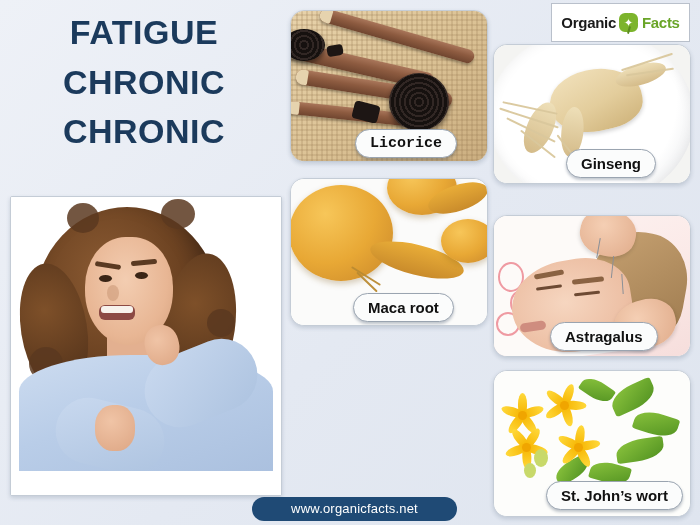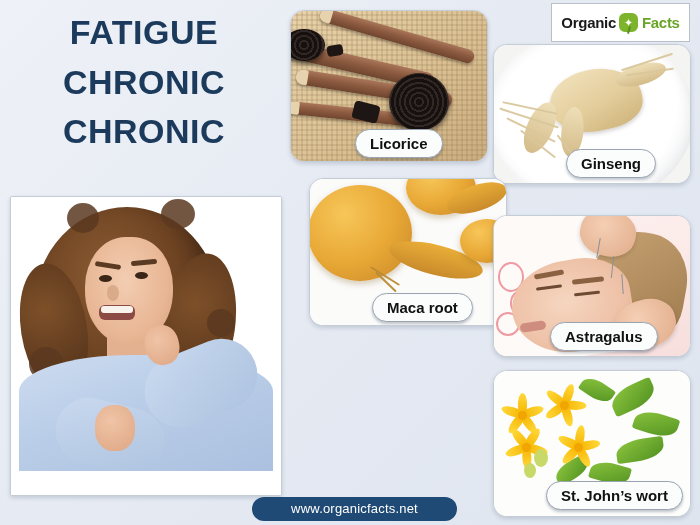--- a/index.html
+++ b/index.html
@@ -106,21 +106,21 @@
   .w-arm.l{left:44px;top:206px;width:110px;height:66px;transform:rotate(14deg);}
   .w-hand{
     position:absolute;z-index:6;background:radial-gradient(circle at 40% 35%,#f0c4a6,#dda684);
     border-radius:46%;
   }
   .w-hand.up{left:134px;top:128px;width:34px;height:40px;transform:rotate(-14deg);}
   .w-hand.fist{left:84px;top:208px;width:40px;height:46px;border-radius:44%;}
   .w-shadow{position:absolute;left:0;right:0;bottom:0;height:24px;background:#fff;z-index:7;}
 
   
-  #licorice-card{left:290px;top:10px;width:196px;height:150px;}
+  #licorice-card{left:290px;top:10px;width:196px;height:150px;font-family:Liberation Mono, monospace;}
   .burlap{
     position:absolute;inset:0;
     background:
       repeating-linear-gradient(0deg,rgba(150,120,80,.20) 0 2px,rgba(255,255,255,0) 2px 5px),
       repeating-linear-gradient(90deg,rgba(150,120,80,.22) 0 2px,rgba(255,255,255,0) 2px 5px),
       linear-gradient(140deg,#e8d3ab 0%,#dcc396 50%,#cbae80 100%);
   }
   .stick{
     position:absolute;border-radius:7px;
     background:linear-gradient(180deg,#a9765a 0%,#8d5b40 45%,#6f452f 100%);
@@ -149,21 +149,21 @@
     border-radius:48% 56% 40% 50%;transform:rotate(-12deg);
     box-shadow:0 2px 4px rgba(0,0,0,.18);
   }
   .gin-leg{
     position:absolute;background:linear-gradient(180deg,#eedfb8,#d4bb89);
     border-radius:50%;transform-origin:top center;
   }
   .root-hair{position:absolute;height:2px;background:#d9c79c;border-radius:2px;opacity:.95;}
 
   
-  #maca-card{left:290px;top:178px;width:196px;height:146px;margin-left:19px;}
+  #maca-card{left:290px;top:178px;width:196px;height:146px;}
   .maca-bg{position:absolute;inset:0;background:#fbfbfa;}
   .maca-root{
     position:absolute;
     background:radial-gradient(ellipse at 35% 30%,#f7c659 0%,#e8a835 52%,#c8862a 100%);
     border-radius:50%;box-shadow:0 3px 6px rgba(120,80,10,.28);
   }
   .maca-tail{
     position:absolute;background:linear-gradient(180deg,#e9ad38,#c98b2b);
     border-radius:50%;
   }

